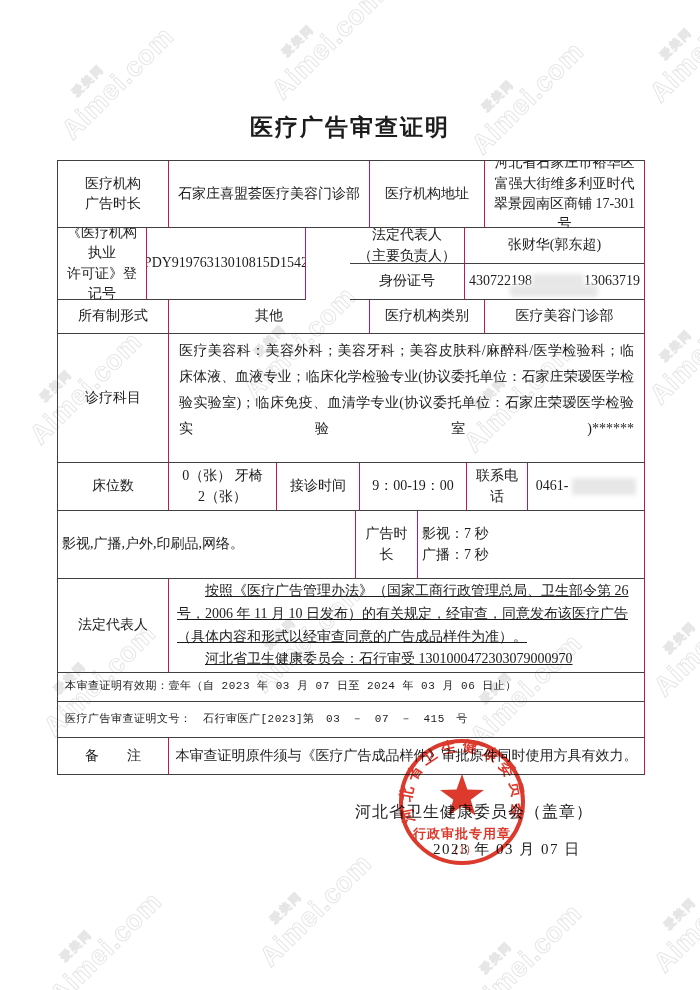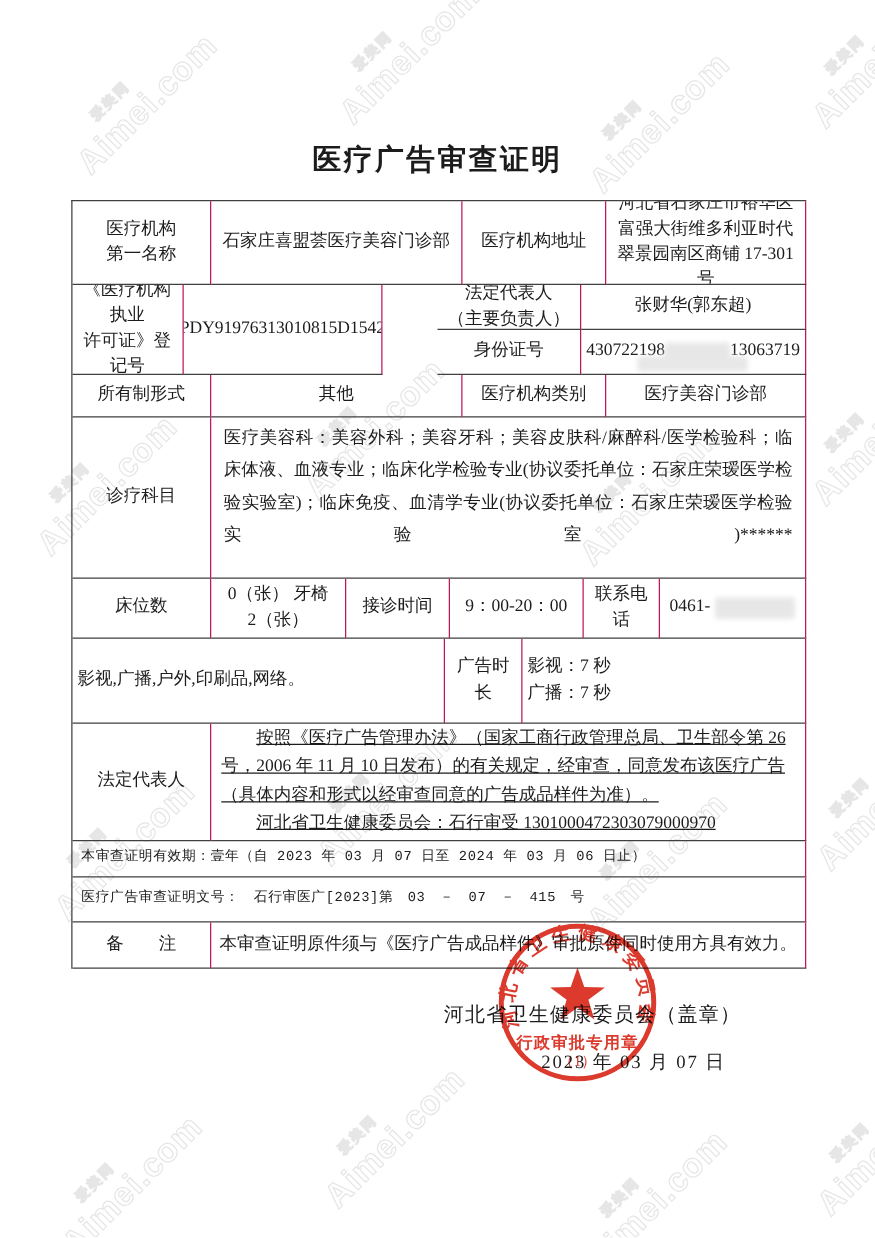--- a/index.html
+++ b/index.html
@@ -138,21 +138,21 @@
         <span class="wm-big">Aimei.com</span>
       </div>
     </div>
 
   <h1 class="title">医疗广告审查证明</h1>
 
   <div class="cert-table">
 
     <div class="trow hr1">
       <div class="cell label w1 pre">医疗机构
-第一名称</div>
+广告时长</div>
       <div class="cell w2">石家庄喜盟荟医疗美容门诊部</div>
       <div class="cell w3">医疗机构地址</div>
       <div class="cell wlast">河北省石家庄市裕华区富强大街维多利亚时代翠景园南区商铺 17-301 号</div>
     </div>
 
     <div class="trow hr2">
       <div class="cell label w1 pre">《医疗机构执业
 许可证》登记号</div>
       <div class="cell w2">PDY91976313010815D1542</div>
       <div class="subcol">
@@ -183,21 +183,21 @@
     <div class="trow hr4">
       <div class="cell label w1">诊疗科目</div>
       <div class="cell wlast dept-cell">医疗美容科：美容外科；美容牙科；美容皮肤科/麻醉科/医学检验科；临床体液、血液专业；临床化学检验专业(协议委托单位：石家庄荣瑷医学检验实验室)；临床免疫、血清学专业(协议委托单位：石家庄荣瑷医学检验实验室)******</div>
     </div>
 
     <div class="trow hr5">
       <div class="cell label w1">床位数</div>
       <div class="cell r5c2 pre">0（张） 牙椅
 2（张）</div>
       <div class="cell r5c3">接诊时间</div>
-      <div class="cell r5c4">9：00-20：00</div>
+      <div class="cell r5c4">9：00-19：00</div>
       <div class="cell r5c5">联系电话</div>
       <div class="cell wlast phone-cell">
         <span>0461-</span>
         <span class="redact redact-phone"></span>
       </div>
     </div>
 
     <div class="trow hr6">
       <div class="cell r6c2 left">影视,广播,户外,印刷品,网络。</div>
       <div class="cell r6c3">广告时长</div>

